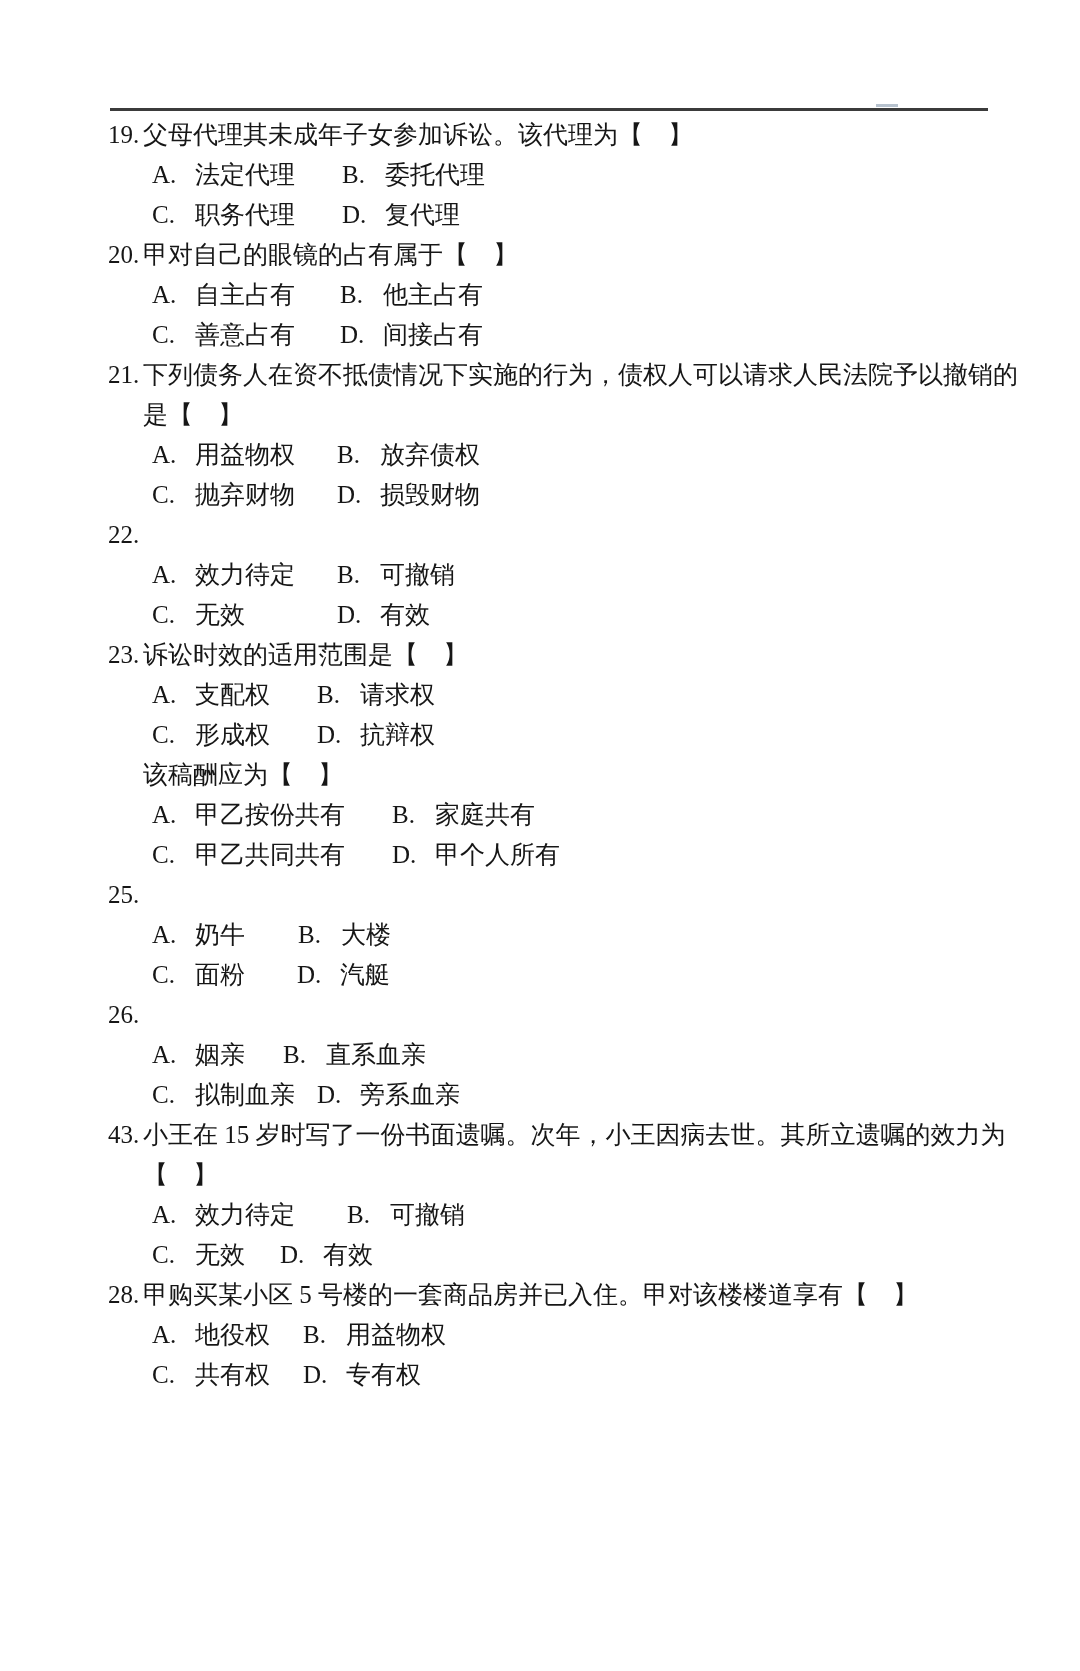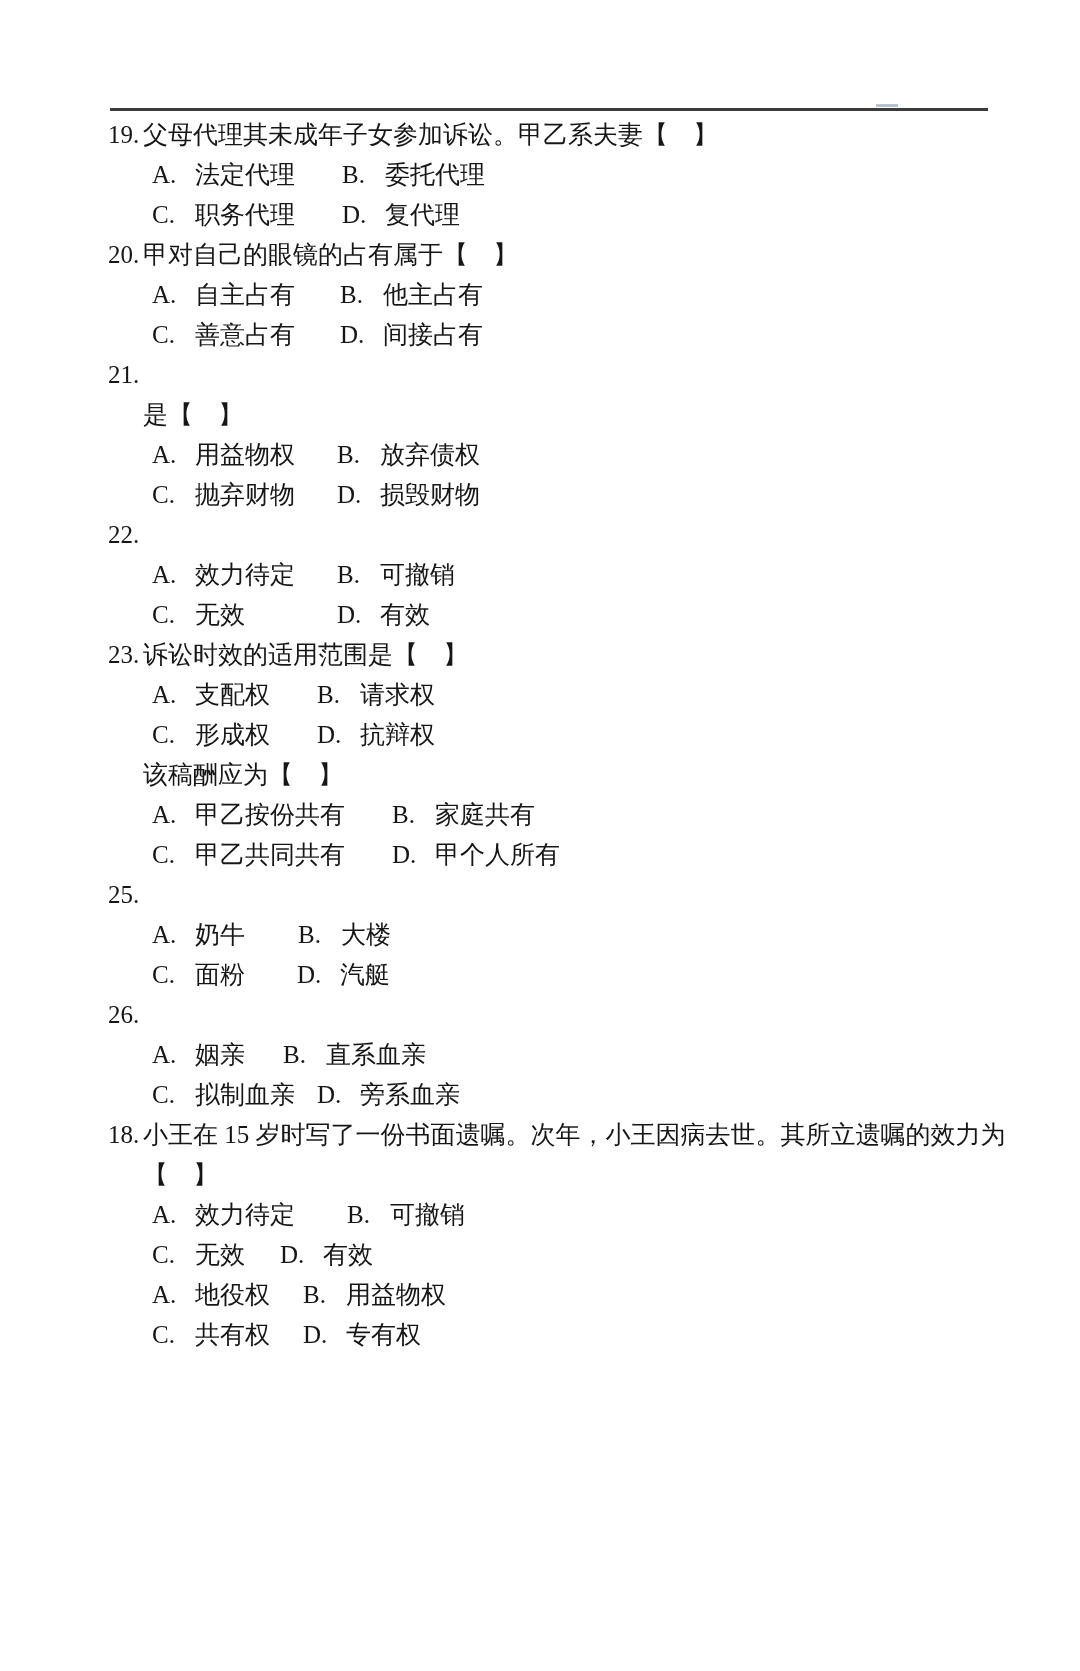--- a/index.html
+++ b/index.html
@@ -47,31 +47,31 @@
   .opt { display: inline-flex; }
   .opt-label { flex: 0 0 43px; width: 43px; }
 </style>
 </head>
 <body>
 
 <div class="top-rule"></div>
 <div class="scan-artifact"></div>
 <div class="question-list">
     <div class="question">
-      <div class="q-line"><span class="q-num">19.</span><span class="q-stem">父母代理其未成年子女参加诉讼。甲乙系夫妻【　】</span></div>
+      <div class="q-line"><span class="q-num">19.</span><span class="q-stem">父母代理其未成年子女参加诉讼。该代理为【　】</span></div>
       <div class="q-line opt-row"><span class="opt" style="width: 190px;"><span class="opt-label">A.</span><span class="opt-text">法定代理</span></span><span class="opt"><span class="opt-label">B.</span><span class="opt-text">委托代理</span></span></div>
       <div class="q-line opt-row"><span class="opt" style="width: 190px;"><span class="opt-label">C.</span><span class="opt-text">职务代理</span></span><span class="opt"><span class="opt-label">D.</span><span class="opt-text">复代理</span></span></div>
     </div>
     <div class="question">
       <div class="q-line"><span class="q-num">20.</span><span class="q-stem">甲对自己的眼镜的占有属于【　】</span></div>
       <div class="q-line opt-row"><span class="opt" style="width: 188px;"><span class="opt-label">A.</span><span class="opt-text">自主占有</span></span><span class="opt"><span class="opt-label">B.</span><span class="opt-text">他主占有</span></span></div>
       <div class="q-line opt-row"><span class="opt" style="width: 188px;"><span class="opt-label">C.</span><span class="opt-text">善意占有</span></span><span class="opt"><span class="opt-label">D.</span><span class="opt-text">间接占有</span></span></div>
     </div>
     <div class="question">
-      <div class="q-line"><span class="q-num">21.</span></div>
+      <div class="q-line"><span class="q-num">21.</span><span class="q-stem">下列债务人在资不抵债情况下实施的行为，债权人可以请求人民法院予以撤销的</span></div>
       <div class="q-line cont"><span class="q-stem">是【　】</span></div>
       <div class="q-line opt-row"><span class="opt" style="width: 185px;"><span class="opt-label">A.</span><span class="opt-text">用益物权</span></span><span class="opt"><span class="opt-label">B.</span><span class="opt-text">放弃债权</span></span></div>
       <div class="q-line opt-row"><span class="opt" style="width: 185px;"><span class="opt-label">C.</span><span class="opt-text">抛弃财物</span></span><span class="opt"><span class="opt-label">D.</span><span class="opt-text">损毁财物</span></span></div>
     </div>
     <div class="question">
       <div class="q-line"><span class="q-num">22.</span></div>
       <div class="q-line opt-row"><span class="opt" style="width: 185px;"><span class="opt-label">A.</span><span class="opt-text">效力待定</span></span><span class="opt"><span class="opt-label">B.</span><span class="opt-text">可撤销</span></span></div>
       <div class="q-line opt-row"><span class="opt" style="width: 185px;"><span class="opt-label">C.</span><span class="opt-text">无效</span></span><span class="opt"><span class="opt-label">D.</span><span class="opt-text">有效</span></span></div>
     </div>
     <div class="question">
@@ -88,22 +88,23 @@
       <div class="q-line"><span class="q-num">25.</span></div>
       <div class="q-line opt-row"><span class="opt" style="width: 146px;"><span class="opt-label">A.</span><span class="opt-text">奶牛</span></span><span class="opt"><span class="opt-label">B.</span><span class="opt-text">大楼</span></span></div>
       <div class="q-line opt-row"><span class="opt" style="width: 145px;"><span class="opt-label">C.</span><span class="opt-text">面粉</span></span><span class="opt"><span class="opt-label">D.</span><span class="opt-text">汽艇</span></span></div>
     </div>
     <div class="question">
       <div class="q-line"><span class="q-num">26.</span></div>
       <div class="q-line opt-row"><span class="opt" style="width: 131px;"><span class="opt-label">A.</span><span class="opt-text">姻亲</span></span><span class="opt"><span class="opt-label">B.</span><span class="opt-text">直系血亲</span></span></div>
       <div class="q-line opt-row"><span class="opt" style="width: 165px;"><span class="opt-label">C.</span><span class="opt-text">拟制血亲</span></span><span class="opt"><span class="opt-label">D.</span><span class="opt-text">旁系血亲</span></span></div>
     </div>
     <div class="question">
-      <div class="q-line"><span class="q-num">18.</span><span class="q-stem">小王在 15 岁时写了一份书面遗嘱。次年，小王因病去世。其所立遗嘱的效力为</span></div>
+      <div class="q-line"><span class="q-num">43.</span><span class="q-stem">小王在 15 岁时写了一份书面遗嘱。次年，小王因病去世。其所立遗嘱的效力为</span></div>
       <div class="q-line cont"><span class="q-stem">【　】</span></div>
       <div class="q-line opt-row"><span class="opt" style="width: 195px;"><span class="opt-label">A.</span><span class="opt-text">效力待定</span></span><span class="opt"><span class="opt-label">B.</span><span class="opt-text">可撤销</span></span></div>
       <div class="q-line opt-row"><span class="opt" style="width: 128px;"><span class="opt-label">C.</span><span class="opt-text">无效</span></span><span class="opt"><span class="opt-label">D.</span><span class="opt-text">有效</span></span></div>
     </div>
     <div class="question">
+      <div class="q-line"><span class="q-num">28.</span><span class="q-stem">甲购买某小区 5 号楼的一套商品房并已入住。甲对该楼楼道享有【　】</span></div>
       <div class="q-line opt-row"><span class="opt" style="width: 151px;"><span class="opt-label">A.</span><span class="opt-text">地役权</span></span><span class="opt"><span class="opt-label">B.</span><span class="opt-text">用益物权</span></span></div>
       <div class="q-line opt-row"><span class="opt" style="width: 151px;"><span class="opt-label">C.</span><span class="opt-text">共有权</span></span><span class="opt"><span class="opt-label">D.</span><span class="opt-text">专有权</span></span></div>
     </div>
   </div>
 
 </body></html>

